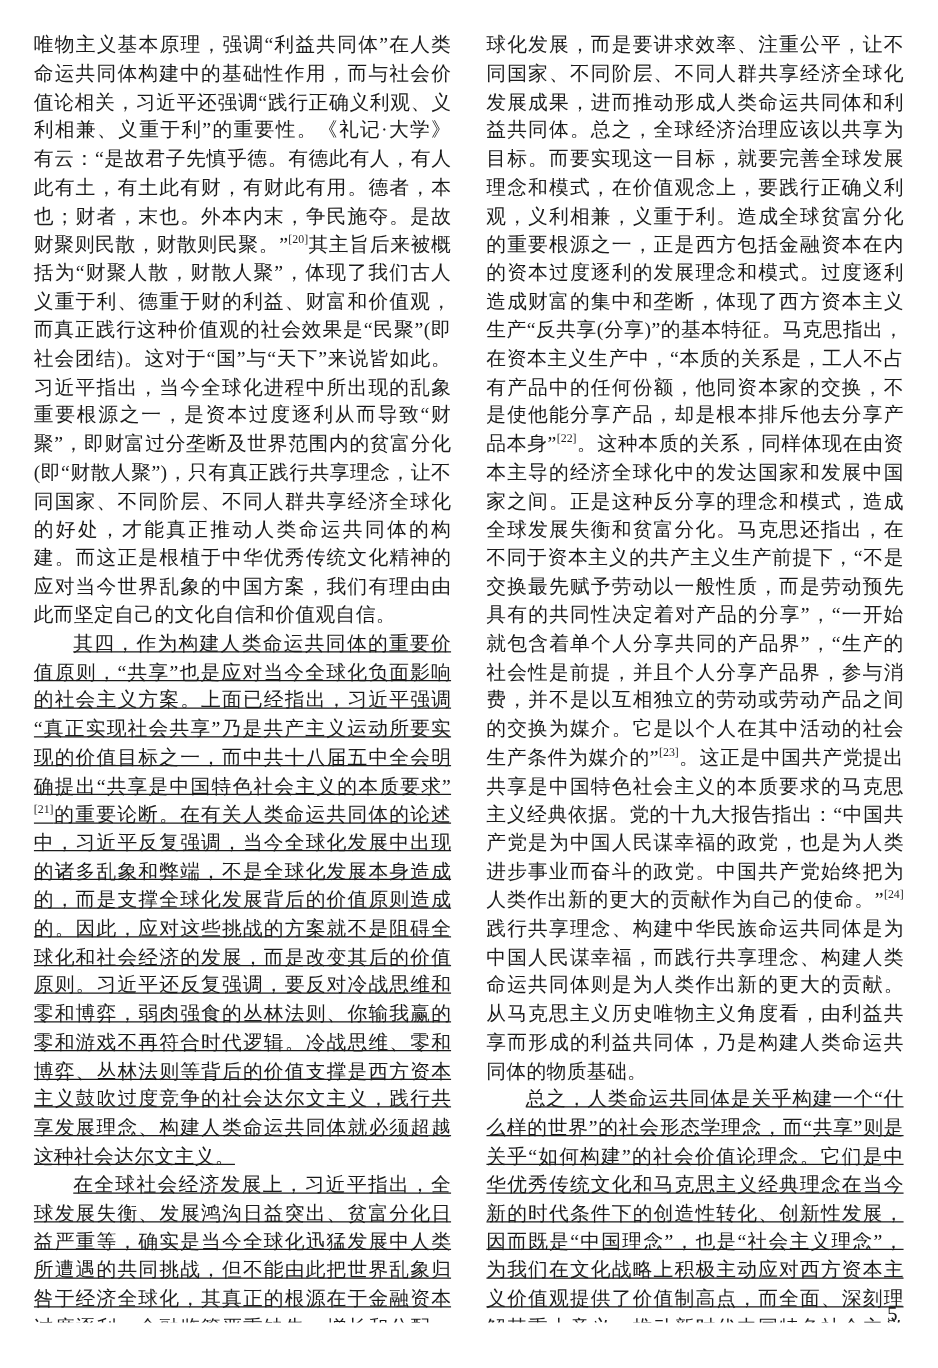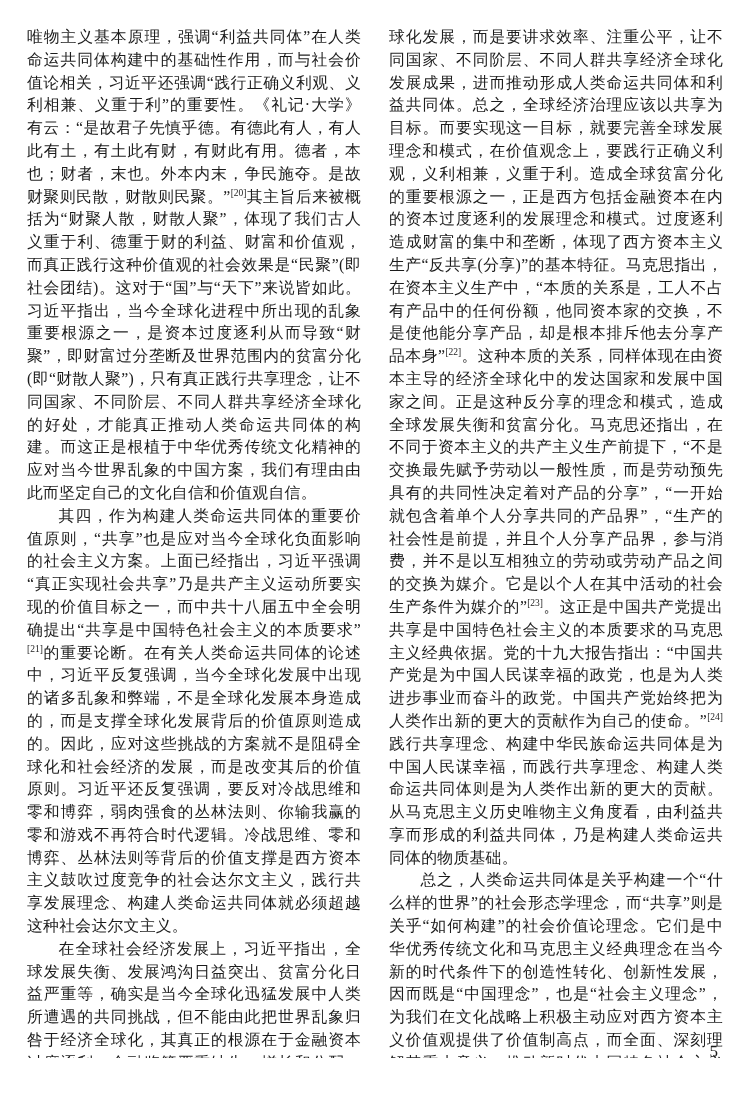--- a/index.html
+++ b/index.html
@@ -24,21 +24,21 @@
     width: 334px;
     height: 1032px;
     overflow: hidden;
     text-align: justify;
     text-justify: inter-ideograph;
     font-size: 15.8px;
     line-height: 22.8px;
     letter-spacing: 0.3px;
   }
   .col p { margin: 0; padding: 0; }
-  .col p.indent { text-indent: 2em; }
+  .col p.indent { text-indent: 2em; text-decoration: underline; }
   sup.ref {
     font-size: 9.5px;
     line-height: 0;
     vertical-align: super;
     letter-spacing: 0;
   }
   .pagenum {
     position: absolute;
     right: 32px;
     bottom: 32px;

